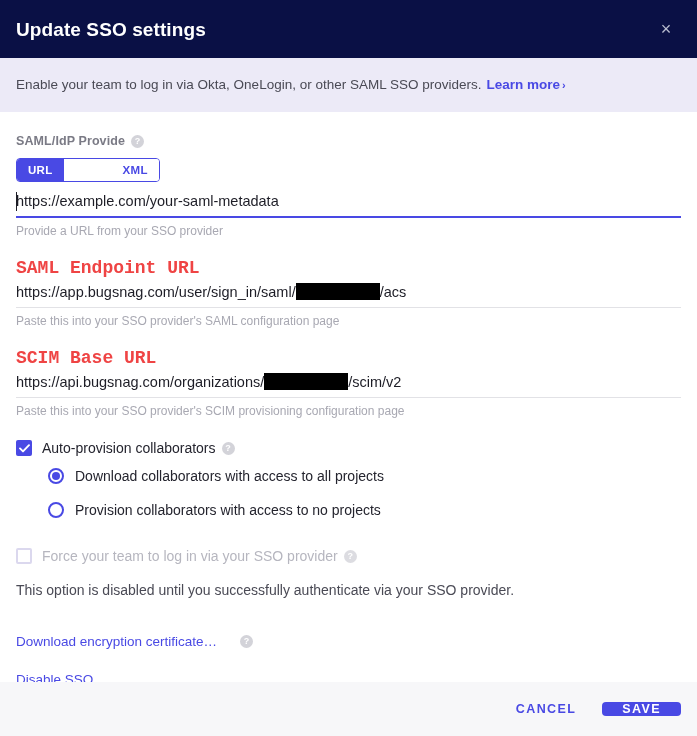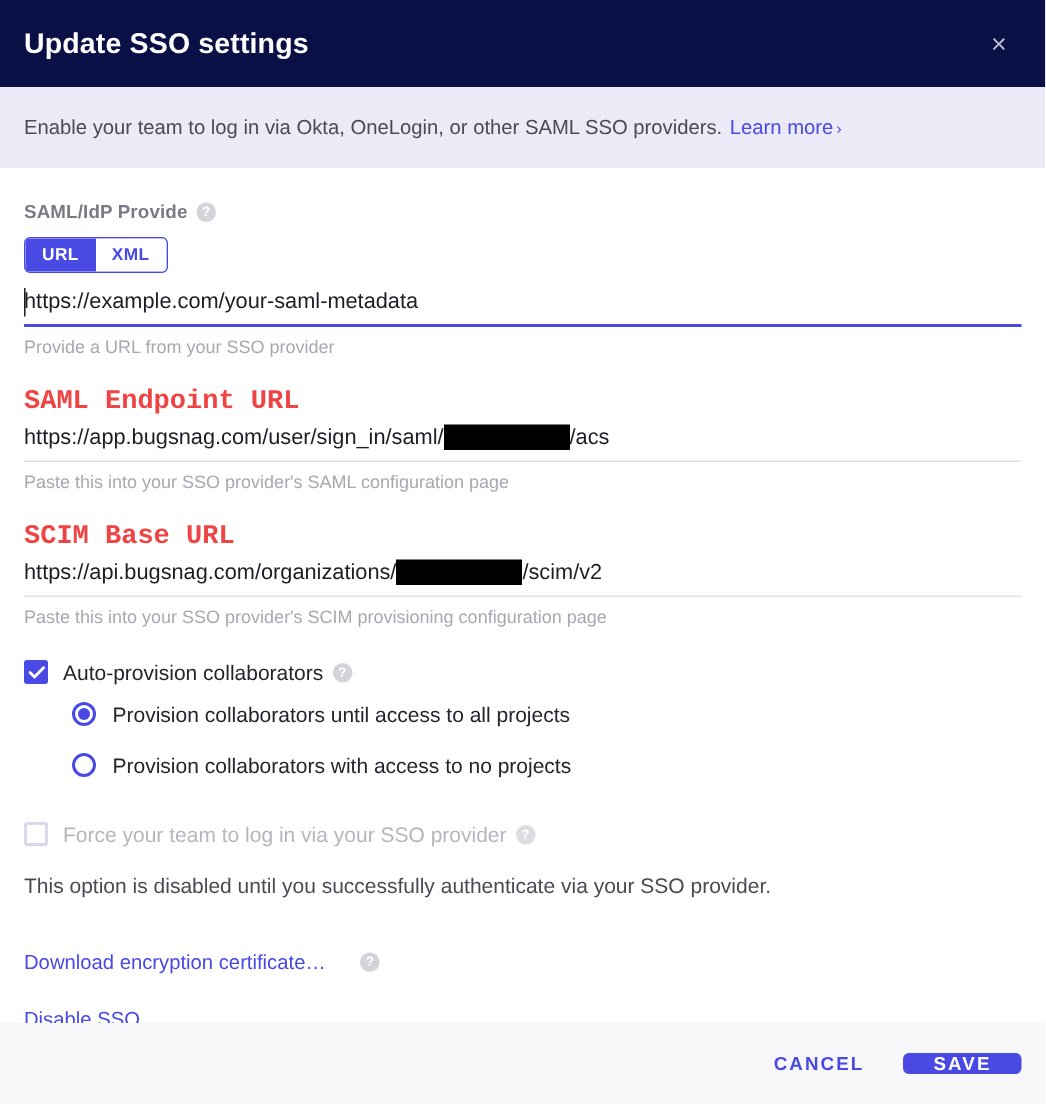--- a/index.html
+++ b/index.html
@@ -59,21 +59,21 @@
   .modal-banner {
     background: #eceaf7;
     padding: 19px 16px 19px 16px;
     font-size: 13.5px;
     color: #4a4a55;
     flex: 0 0 auto;
     line-height: 1.2;
   }
   .banner-link {
     color: #4949e4;
-    font-weight: normal;
+    font-weight: bold;
     text-decoration: none;
     margin-left: 5px;
     cursor: pointer;
   }
   .chev {
     font-size: 11px;
     margin-left: 2px;
   }
 
   
@@ -112,20 +112,21 @@
   }
 
   
   .segmented {
     display: inline-flex;
     border: 1px solid #4949e4;
     border-radius: 4px;
     overflow: hidden;
     margin-bottom: 8px;
     height: 24px;
+    gap: 48px;
   }
   .seg-btn {
     font-size: 11.5px;
     font-weight: bold;
     letter-spacing: 0.3px;
     padding: 0 11px;
     display: flex;
     align-items: center;
     background: #ffffff;
     color: #4949e4;
@@ -375,21 +376,21 @@
         <span>Auto-provision collaborators</span>
         <span class="help-icon">?</span>
       </span>
     </div>
 
     <div class="radio-group">
       <div class="radio-row">
         <span class="radio">
             <span class="dot"></span>
           </span>
-        <span class="radio-label">Provision collaborators until access to all projects</span>
+        <span class="radio-label">Download collaborators with access to all projects</span>
       </div>
       <div class="radio-row">
         <span class="radio"></span>
         <span class="radio-label">Provision collaborators with access to no projects</span>
       </div>
     </div>
 
     
     <div class="check-row" style="margin-top:30px;">
       <span class="checkbox disabled"></span>

